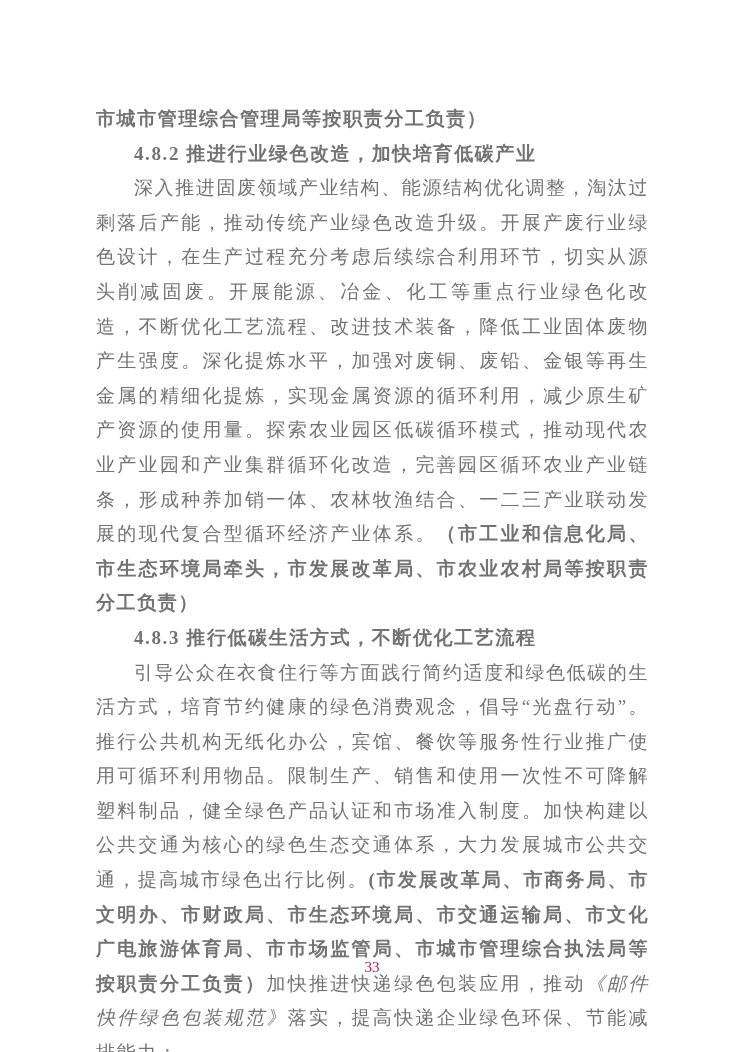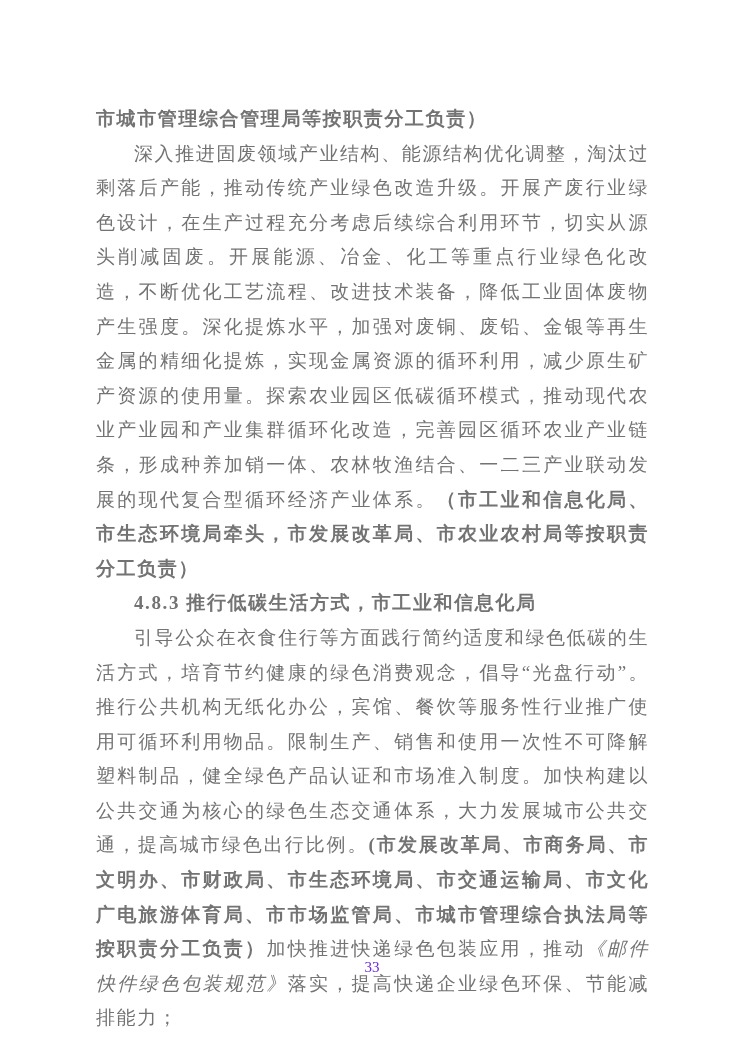--- a/index.html
+++ b/index.html
@@ -49,29 +49,30 @@
   .page-footer {
     position: absolute;
     left: 0;
     right: 0;
     bottom: 76px;
     text-align: center;
   }
   .page-number {
     font-size: 15px;
     font-family: "Liberation Serif", "DejaVu Serif", serif;
-    color: #6d28d9;
+    color: #be185d;
   }
 </style>
 </head>
 <body>
 
 <div class="page">
   <main class="content">
     <p class="para"><span class="bold-text">市城市管理综合管理局等按职责分工负责）</span></p>
+    <p class="para heading">4.8.2 推进行业绿色改造，加快培育低碳产业</p>
     <p class="para indent"><span>深入推进固废领域产业结构、能源结构优化调整，淘汰过剩落后产能，推动传统产业绿色改造升级。开展产废行业绿色设计，在生产过程充分考虑后续综合利用环节，切实从源头削减固废。开展能源、冶金、化工等重点行业绿色化改造，不断优化工艺流程、改进技术装备，降低工业固体废物产生强度。深化提炼水平，加强对废铜、废铅、金银等再生金属的精细化提炼，实现金属资源的循环利用，减少原生矿产资源的使用量。探索农业园区低碳循环模式，推动现代农业产业园和产业集群循环化改造，完善园区循环农业产业链条，形成种养加销一体、农林牧渔结合、一二三产业联动发展的现代复合型循环经济产业体系。</span><span class="bold-text">（市工业和信息化局、市生态环境局牵头，市发展改革局、市农业农村局等按职责分工负责）</span></p>
-    <p class="para heading">4.8.3 推行低碳生活方式，市工业和信息化局</p>
+    <p class="para heading">4.8.3 推行低碳生活方式，不断优化工艺流程</p>
     <p class="para indent"><span>引导公众在衣食住行等方面践行简约适度和绿色低碳的生活方式，培育节约健康的绿色消费观念，倡导“光盘行动”。推行公共机构无纸化办公，宾馆、餐饮等服务性行业推广使用可循环利用物品。限制生产、销售和使用一次性不可降解塑料制品，健全绿色产品认证和市场准入制度。加快构建以公共交通为核心的绿色生态交通体系，大力发展城市公共交通，提高城市绿色出行比例。</span><span class="bold-text">(市发展改革局、市商务局、市文明办、市财政局、市生态环境局、市交通运输局、市文化广电旅游体育局、市市场监管局、市城市管理综合执法局等按职责分工负责）</span><span>加快推进快递绿色包装应用，推动</span><span class="doc-title">《邮件快件绿色包装规范》</span><span>落实，提高快递企业绿色环保、节能减排能力；</span></p>
   </main>
   <footer class="page-footer">
     <span class="page-number">33</span>
   </footer>
 </div>
 
 </body></html>

